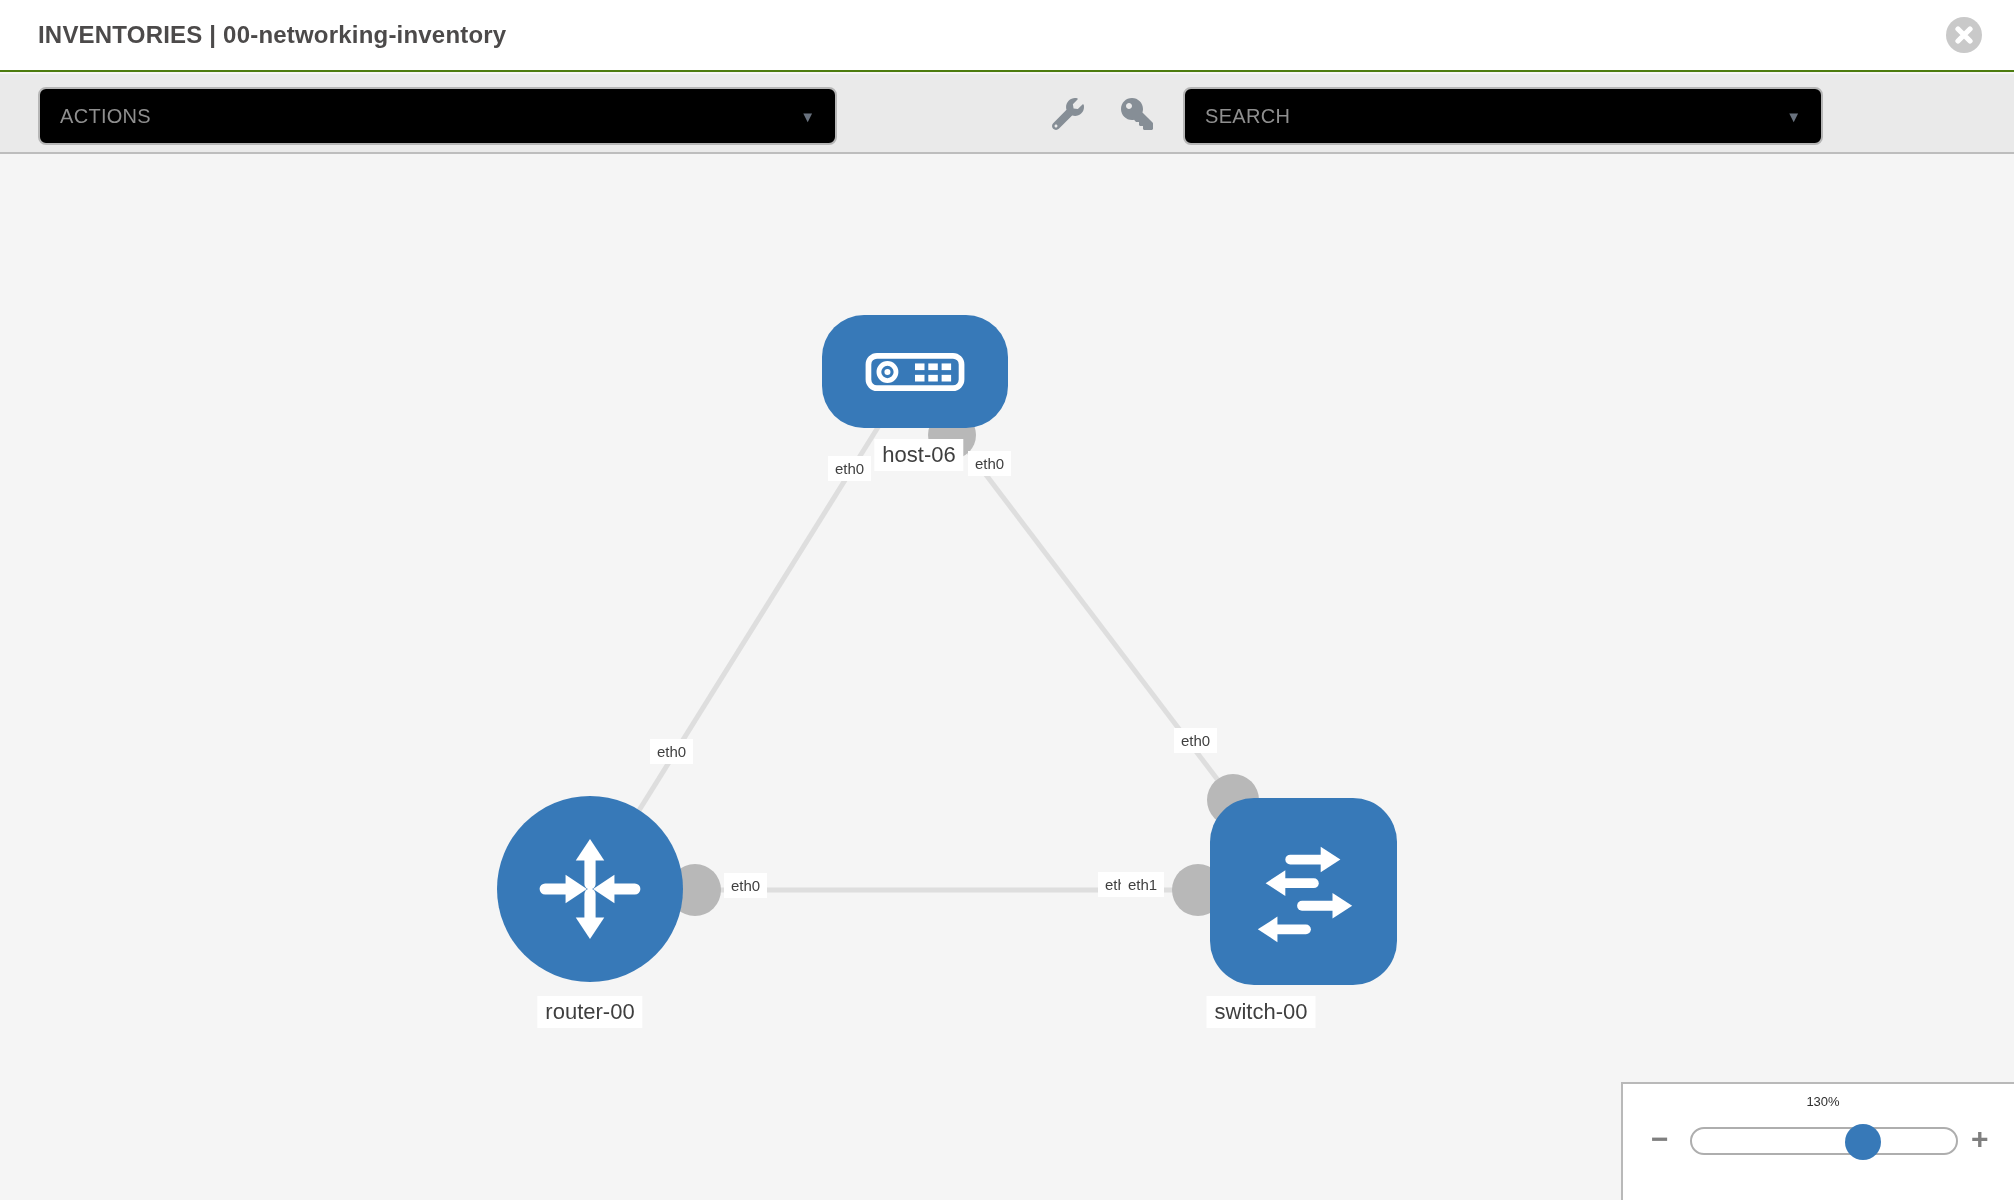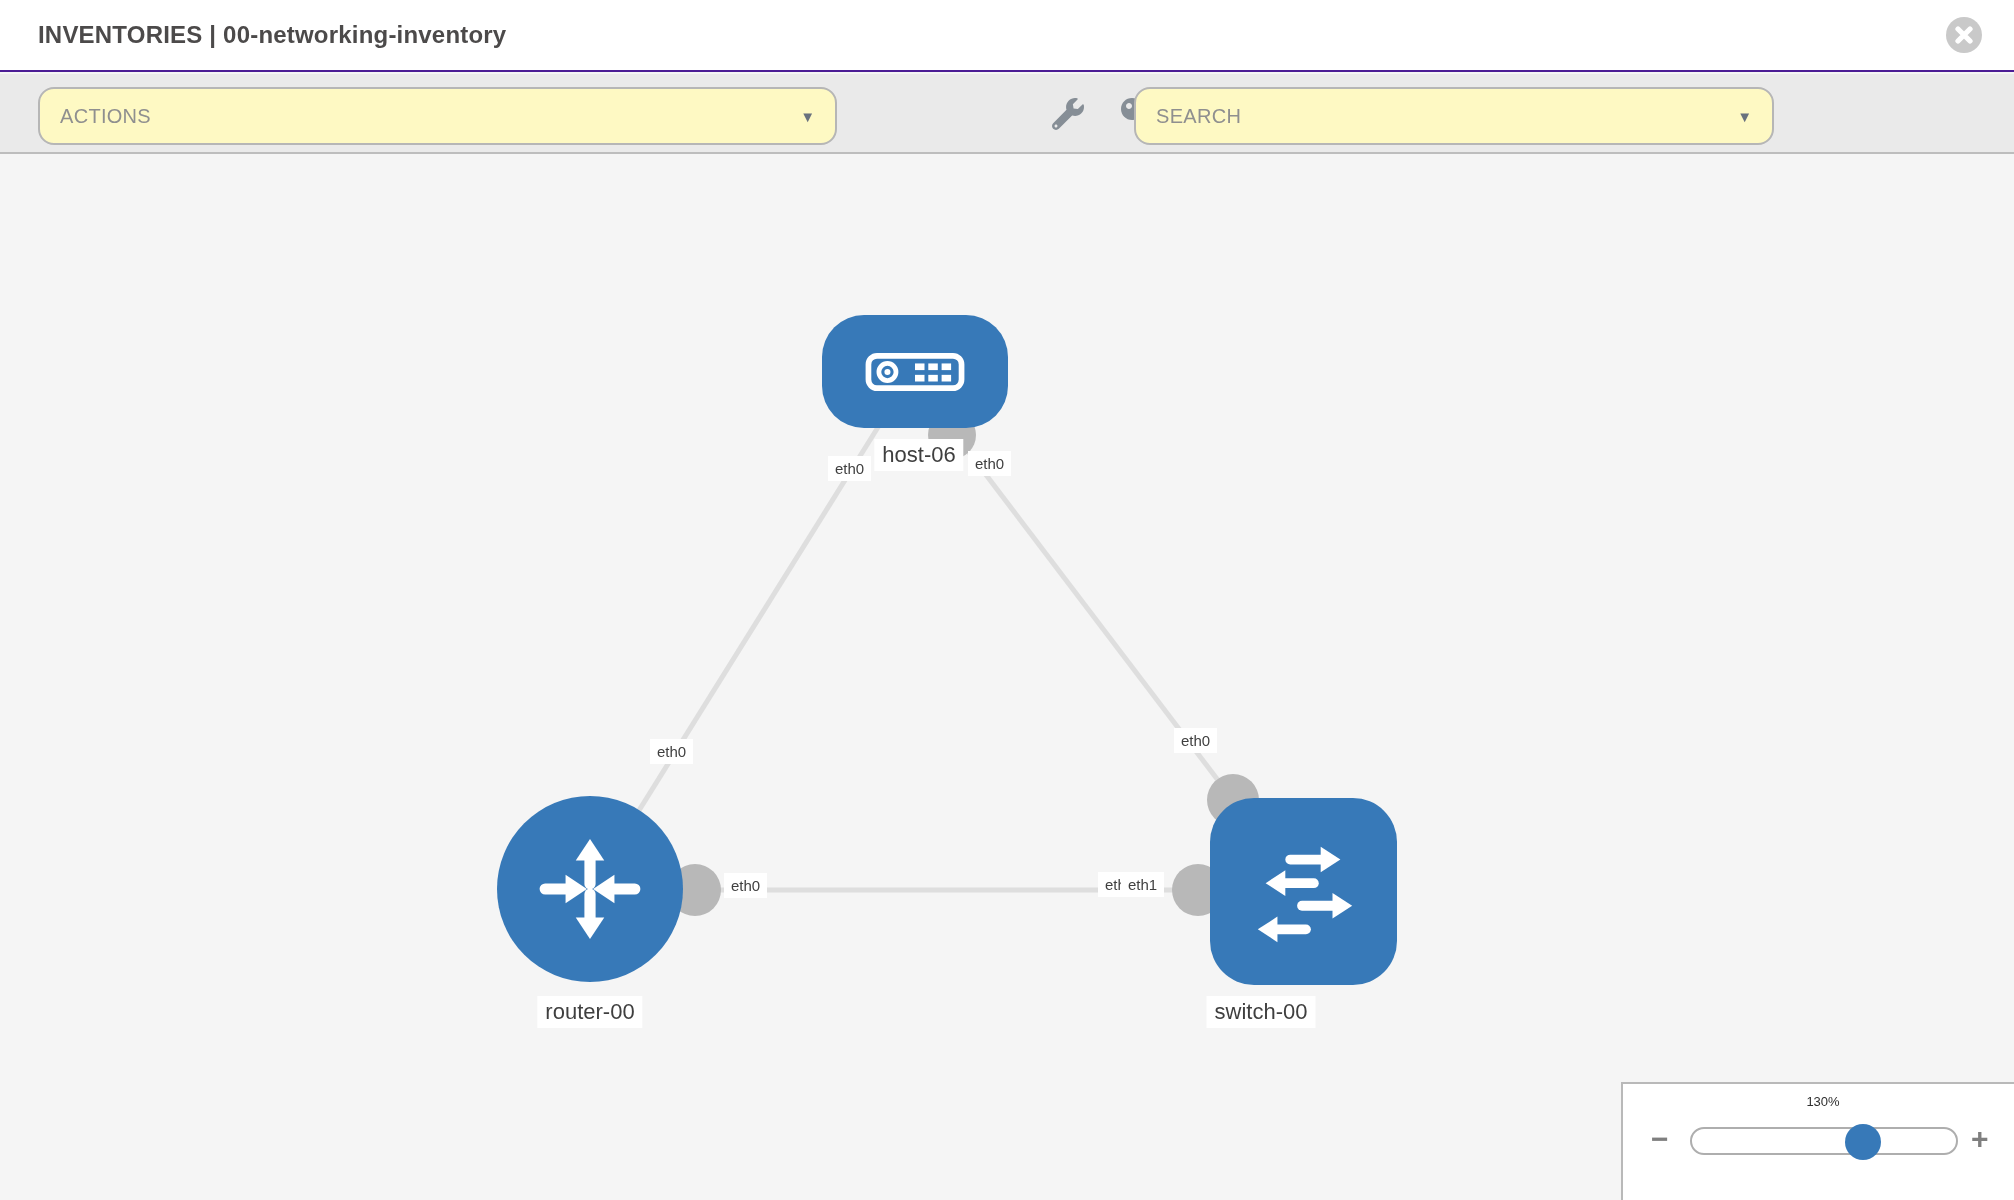--- a/index.html
+++ b/index.html
@@ -4,37 +4,37 @@
 <style>
   html,body{margin:0;padding:0;}
   body{
     width:2014px;height:1200px;overflow:hidden;position:relative;
     font-family:"Liberation Sans","DejaVu Sans",sans-serif;
     background:#f5f5f5;
   }
   
   .header{
     position:absolute;left:0;top:0;width:2014px;height:72px;
-    background:#ffffff;border-bottom:2px solid #4c1d95;
+    background:#ffffff;border-bottom:2px solid #4d7c0f;
     display:flex;align-items:center;justify-content:space-between;
     box-sizing:border-box;padding:0 32px 0 38px;
   }
   .page-title{font-size:24px;font-weight:700;color:#4c4a4a;letter-spacing:.2px;}
   .close-btn{
     width:36px;height:36px;border-radius:50%;background:#c9c9c9;
     display:flex;align-items:center;justify-content:center;cursor:pointer;flex:0 0 auto;
   }
   
   .toolbar{
     position:absolute;left:0;top:74px;width:2014px;height:80px;
     background:#eaeaea;border-bottom:2px solid #bdbdbd;box-sizing:border-box;
   }
   .select-box{
-    position:absolute;top:13px;height:58px;background:#fef9c3;
-    border:2px solid #b6b6b6;border-radius:16px;box-sizing:border-box;
+    position:absolute;top:13px;height:58px;background:#000000;
+    border:2px solid #b6b6b6;border-radius:8px;box-sizing:border-box;
     display:flex;align-items:center;justify-content:space-between;
     padding:0 20px;cursor:pointer;
   }
   .select-box .ph{font-size:20px;color:#8f8f8f;letter-spacing:.3px;}
   .select-box .caret{font-size:15px;color:#69727e;line-height:1;}
   .tool-icon{
     position:absolute;top:22px;width:36px;height:36px;cursor:pointer;
     display:flex;align-items:center;justify-content:center;
   }
   .tool-icon svg{width:32px;height:32px;fill:#868e96;}
@@ -121,21 +121,21 @@
   </div>
 
   <div class="tool-icon" style="left:1119px;">
     <svg viewBox="0 0 512 512">
       <g transform="scale(-1,1) translate(-512,0)">
         <path d="M512 176.001C512 273.203 433.202 352 336 352c-11.22 0-22.19-1.062-32.827-3.069l-24.012 27.014A23.999 23.999 0 0 1 261.223 384H224v40c0 13.255-10.745 24-24 24h-40v40c0 13.255-10.745 24-24 24H24c-13.255 0-24-10.745-24-24v-78.059c0-6.365 2.529-12.47 7.029-16.971l161.802-161.802C163.108 213.814 160 195.271 160 176 160 78.798 238.797.001 335.999 0 433.488-.001 512 78.511 512 176.001zM336 128c0 26.51 21.49 48 48 48s48-21.49 48-48-21.49-48-48-48-48 21.49-48 48z"></path>
       </g>
     </svg>
   </div>
 
-  <div class="select-box" style="left:1134px;width:640px;gap:8px;">
+  <div class="select-box" style="left:1183px;width:640px;gap:8px;">
     <span class="ph">SEARCH</span>
     <span class="caret">▼</span>
   </div>
 
 </div>
 
 <div class="canvas">
 
   <svg class="edges" width="2014" height="1044">
     <line x1="880" y1="268" x2="590" y2="733" stroke="#dedede" stroke-width="5"></line>

